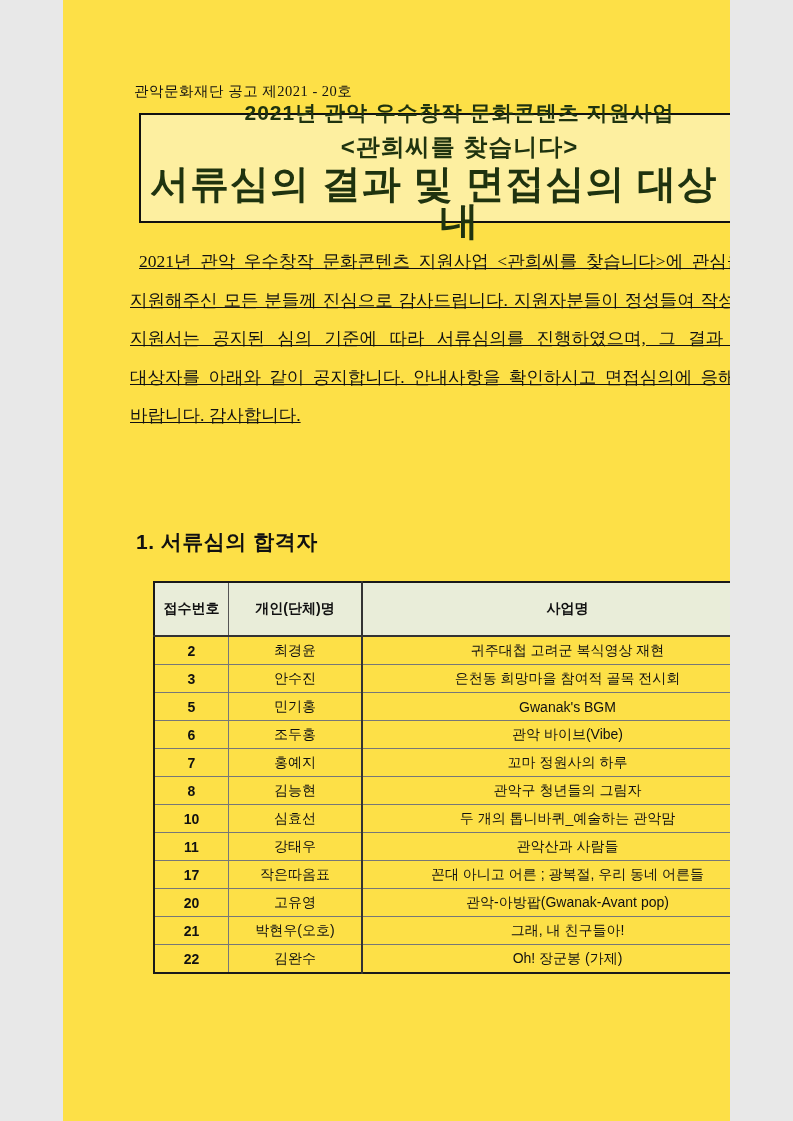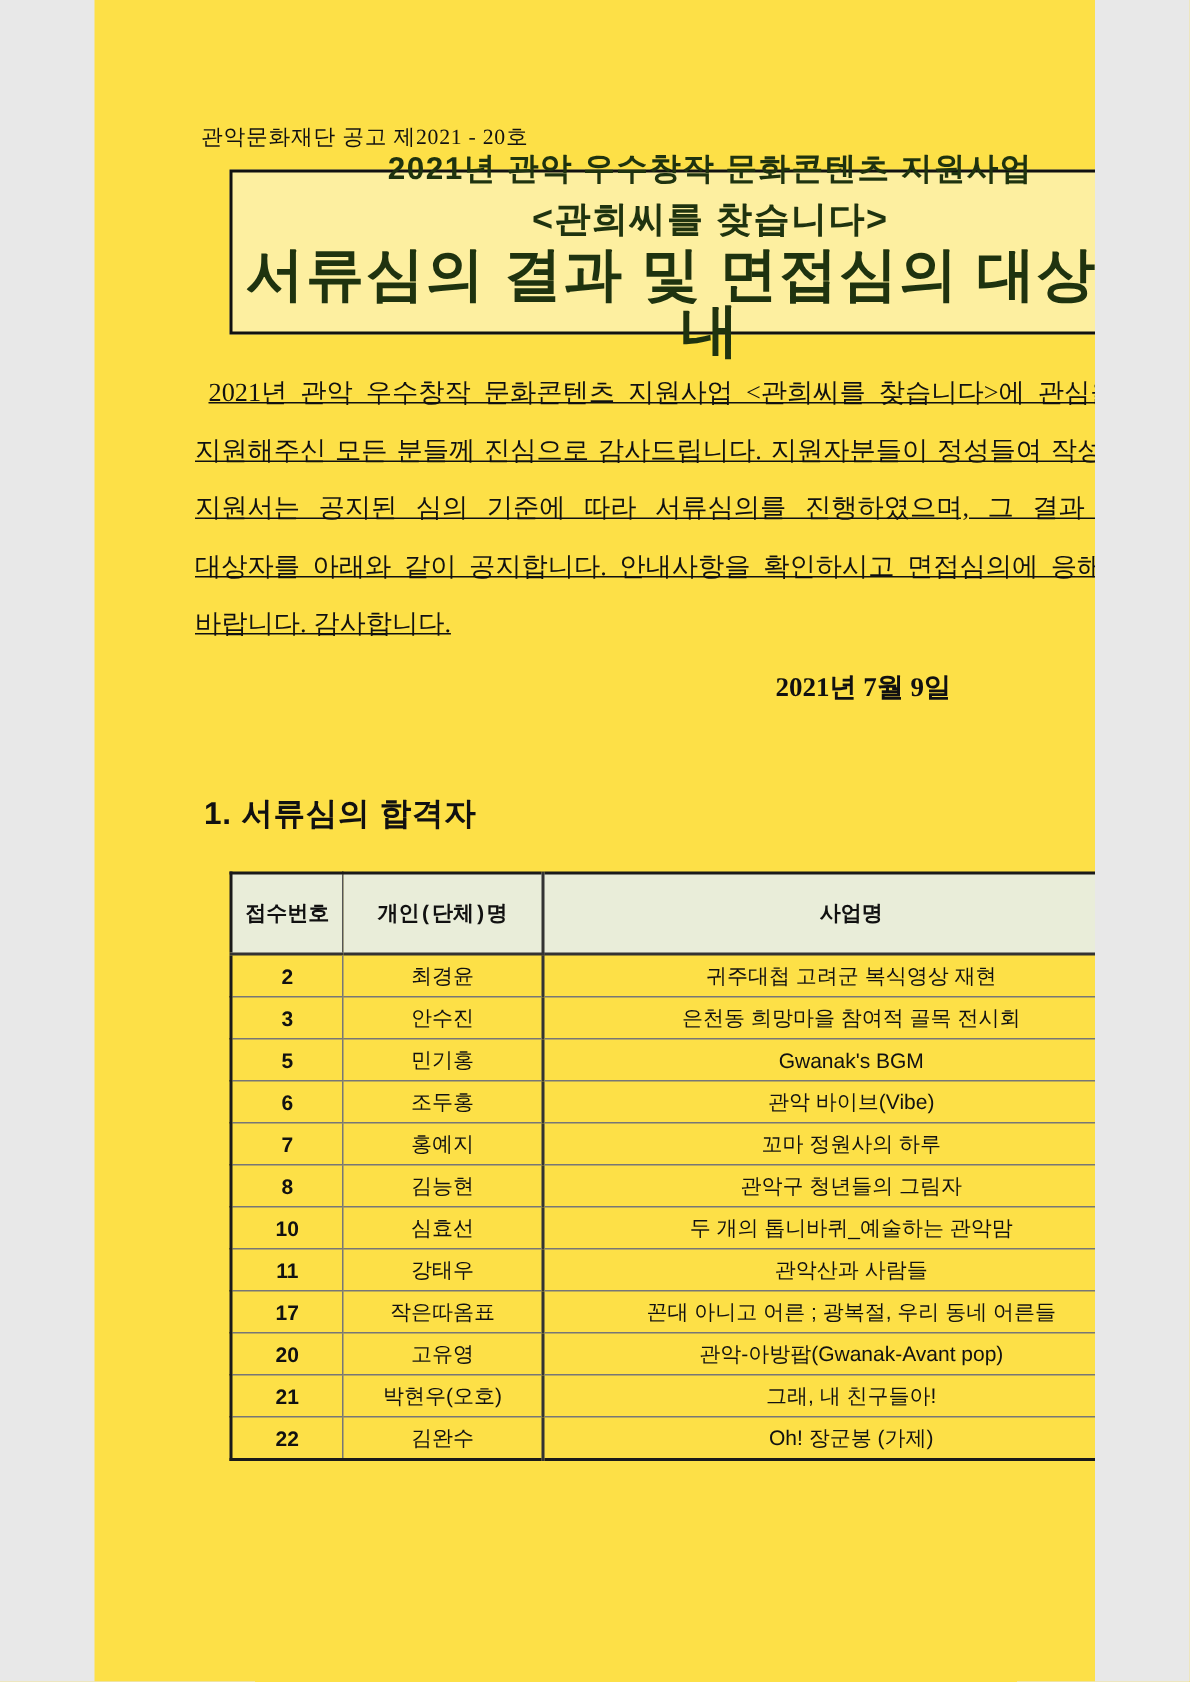--- a/index.html
+++ b/index.html
@@ -24,21 +24,20 @@
   .banner {
     position:absolute; left:76px; top:113px;
     width:641px; height:110px;
     box-sizing:border-box;
     border:2px solid #111;
     display:flex; flex-direction:column;
     align-items:center; justify-content:center;
     text-align:center;
     font-family:"Liberation Sans", sans-serif;
     font-weight:bold;
-    margin-left:14px;
   }
   .banner-line1 { font-size:21px; line-height:30px; letter-spacing:1px; }
   .banner-line2 { font-size:24px; line-height:37px; letter-spacing:1px; }
   .banner-line3 { font-size:39px; line-height:37px; letter-spacing:1px; }
 
   
   .body-text {
     position:absolute; left:67px; top:242px;
     width:658px;
     font-size:17.5px; line-height:38.5px;
@@ -87,41 +86,40 @@
   }
   table.results td {
     font-size:14px;
     padding:4px 6px;
     height:19px;
     border:1px solid #777;
     text-align:center;
     word-break:keep-all;
   }
   table.results th:nth-child(1) { width:65px; }
-  table.results th:nth-child(2) { width:124px;font-family:Liberation Mono, monospace; }
+  table.results th:nth-child(2) { width:124px; }
   table.results th:nth-child(2), table.results td:nth-child(2) { border-right:2px solid #333; }
   table.results td:first-child { font-weight:bold; }
 </style>
 </head>
 <body>
 
 <div class="page">
 
   <div class="doc-number">관악문화재단 공고 제2021 - 20호</div>
 
   <div class="banner" style="background: rgb(253, 239, 160); color: rgb(31, 51, 15);">
     <div class="banner-line1">2021년 관악 우수창작 문화콘텐츠 지원사업</div>
     <div class="banner-line2">&lt;관희씨를 찾습니다&gt;</div>
     <div class="banner-line3">서류심의 결과 및 면접심의 대상 안내</div>
   </div>
 
   <p class="body-text">2021년 관악 우수창작 문화콘텐츠 지원사업 &lt;관희씨를 찾습니다&gt;에 관심을 갖고 지원해주신 모든 분들께 진심으로 감사드립니다. 지원자분들이 정성들여 작성해주신 지원서는 공지된 심의 기준에 따라 서류심의를 진행하였으며, 그 결과 선정된 대상자를 아래와 같이 공지합니다. 안내사항을 확인하시고 면접심의에 응해주시기 바랍니다. 감사합니다.</p>
 
   <div class="sign-block">
-    <div class="sign-date">2021년 7월 9일</div>
   </div>
 
   <h2 class="section-heading">1. 서류심의 합격자</h2>
 
   <div class="table-wrap">
     <table class="results">
       <thead>
         <tr>
           <th style="background: rgb(233, 237, 217);">접수번호</th>
           <th style="background: rgb(233, 237, 217);">개인(단체)명</th>

